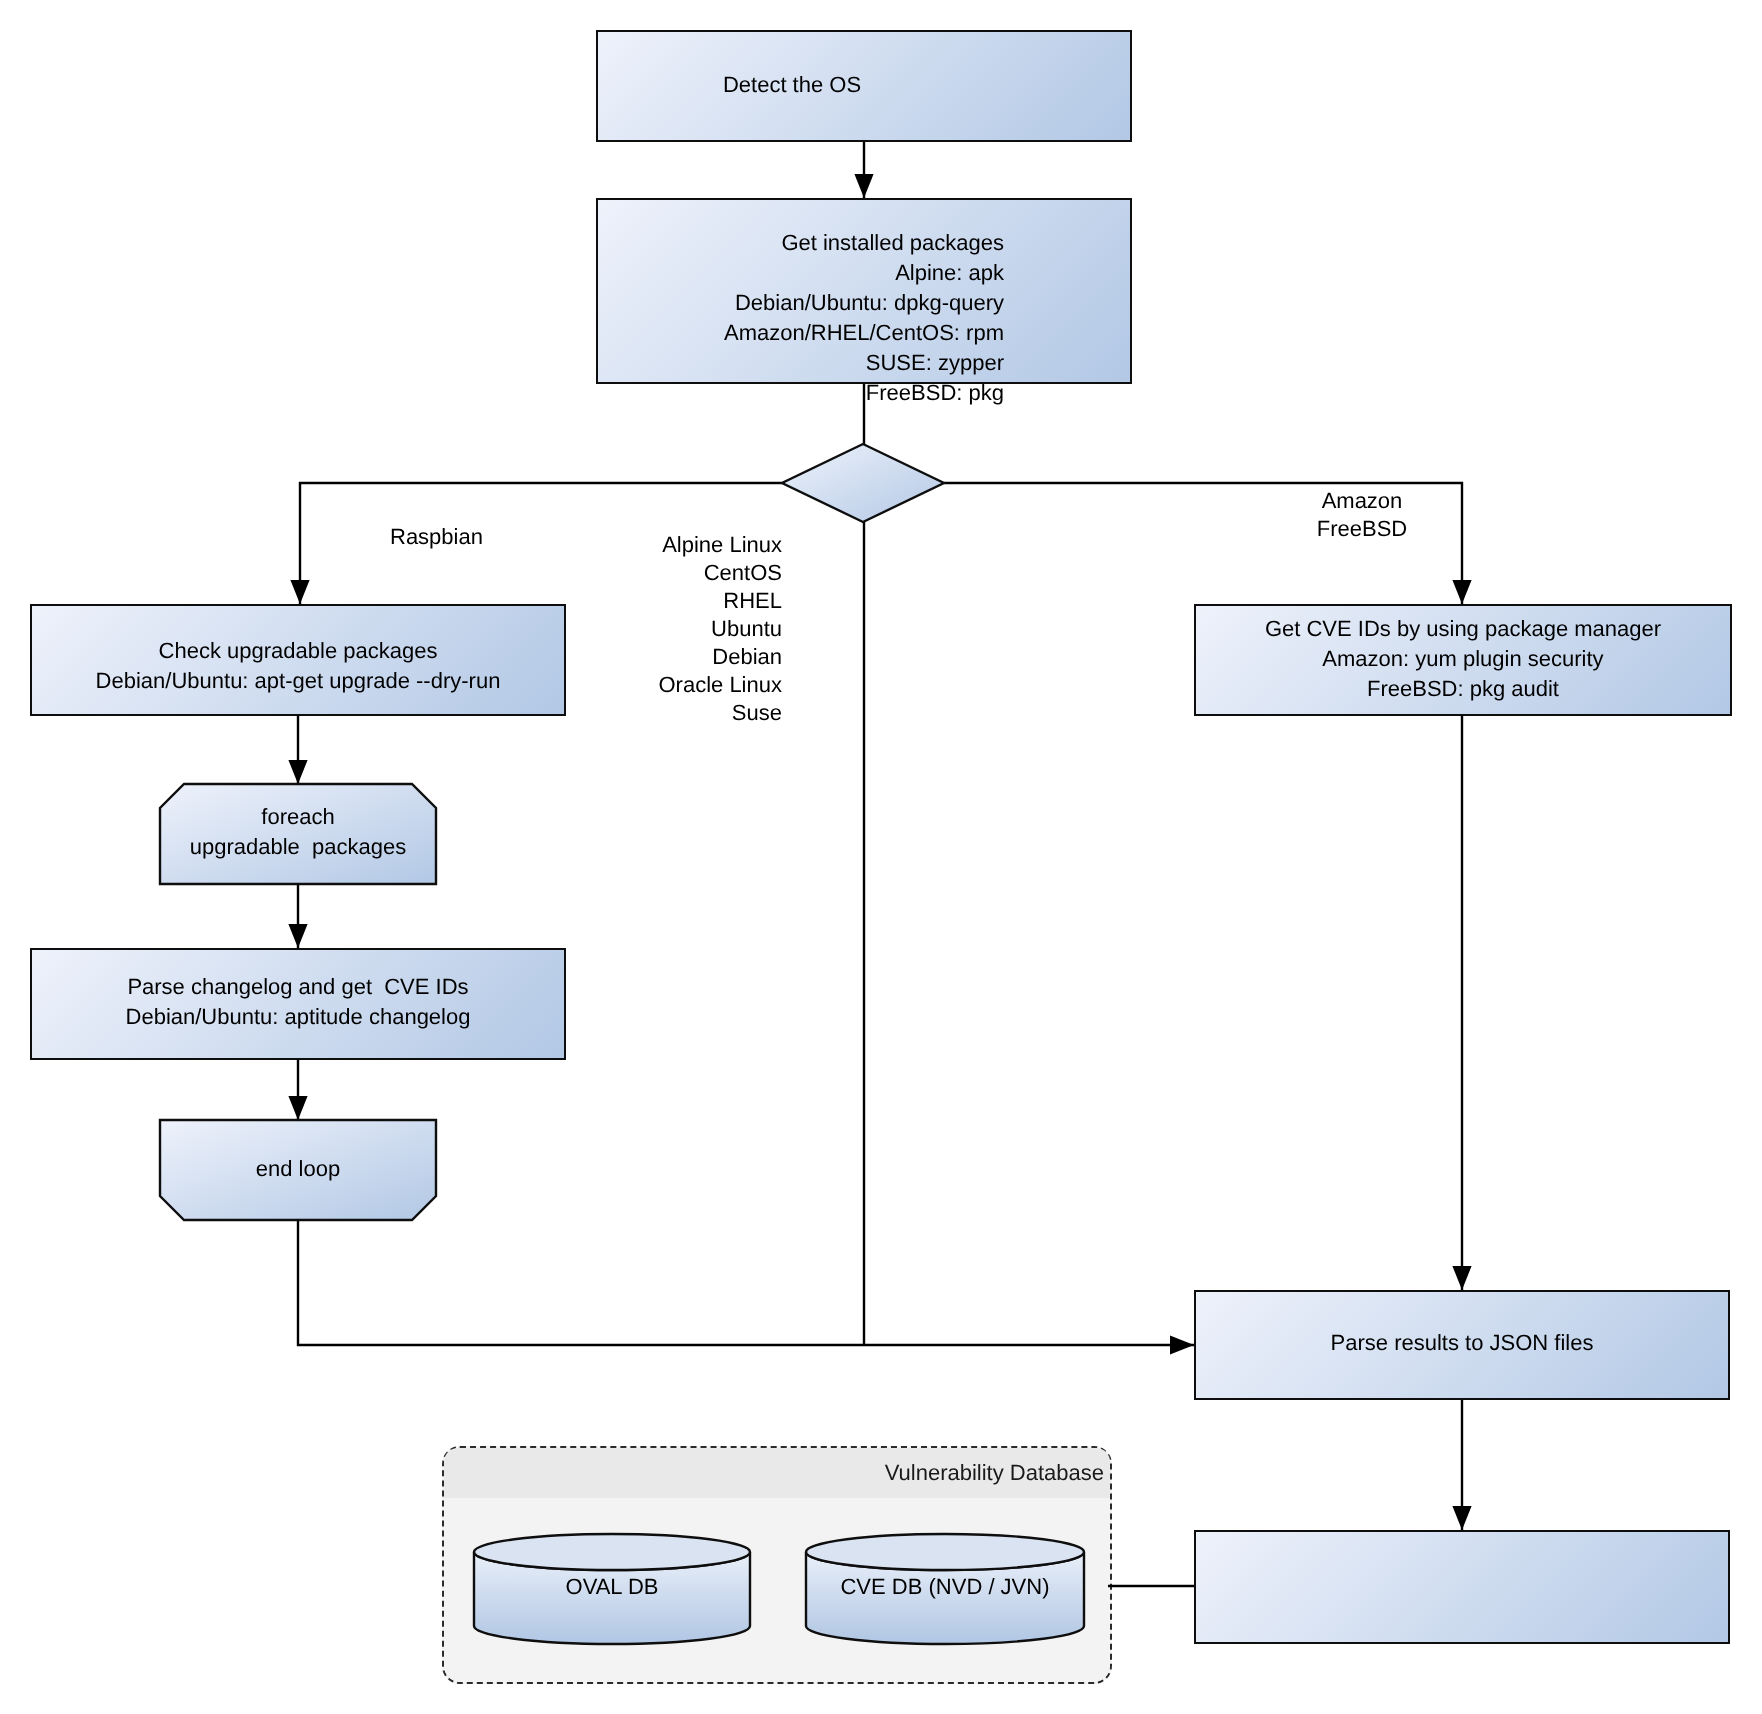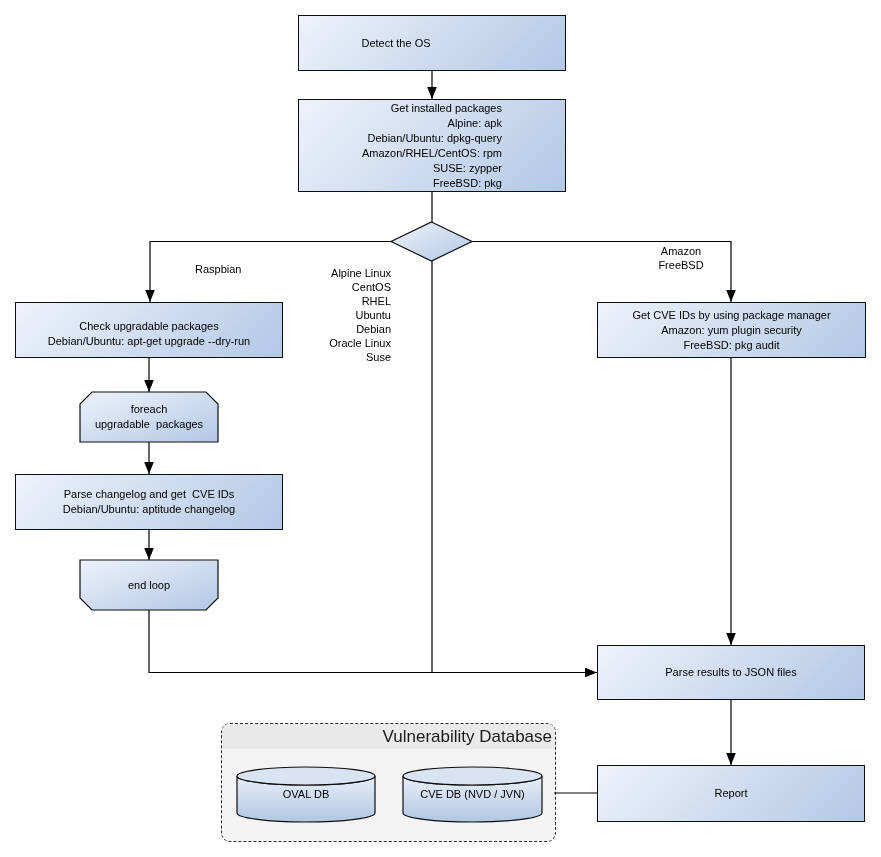--- a/index.html
+++ b/index.html
@@ -17,39 +17,39 @@
   .node{
     position:absolute;box-sizing:border-box;
     border:1px solid #0e0e0e;
     background:linear-gradient(135deg,#eef2fb 0%,#d3dff1 45%,#b2c8e5 100%);
   }
   .lbl{
     position:absolute;display:flex;align-items:center;justify-content:center;
     font-size:11px;line-height:15px;text-align:center;white-space:pre-wrap;
     color:#000;pointer-events:none;
   }
-  .lbl.rjust{align-items:flex-start;padding-top:2px;}
+  .lbl.rjust{align-items:flex-start;padding-top:16px;}
   .lbl.rjust span{display:block;width:max-content;text-align:right;white-space:pre-wrap;}
   .elabel{
     position:absolute;font-size:11px;line-height:13.5px;white-space:pre-wrap;
     color:#000;z-index:4;pointer-events:none;
   }
   .elabel.center{text-align:center;}
   .elabel.right{text-align:right;line-height:14px;}
 
   .cluster{
     position:absolute;left:221px;top:723px;width:335px;height:119px;
     box-sizing:border-box;border:1.5px dashed #2b2b2b;border-radius:9px;
     background:#f3f3f3;
   }
   .cluster-band{
     position:absolute;left:0;top:0;right:0;height:25px;
     background:#e9e9e9;border-radius:7px 7px 0 0;
     display:flex;align-items:center;justify-content:flex-end;
-    font-size:17px;color:#1a1a1a;padding-right:3px;box-sizing:border-box;
+    font-size:11px;color:#1a1a1a;padding-right:3px;box-sizing:border-box;
   }
 </style>
 </head>
 <body>
 
 <div class="canvas">
 
   <div class="cluster">
     <div class="cluster-band">
       <span>Vulnerability Database</span>
@@ -132,21 +132,20 @@
 Debian/Ubuntu: aptitude changelog</div>
 
   <div class="lbl" style="left:80px;top:560px;width:138px;height:50px;">end loop</div>
 
   <div class="lbl" style="left:597px;top:302px;width:269px;height:56px;">Get CVE IDs by using package manager
 Amazon: yum plugin security
 FreeBSD: pkg audit</div>
 
   <div class="lbl" style="left:597px;top:645px;width:268px;height:55px;">Parse results to JSON files</div>
 
-  <div class="lbl" style="left:597px;top:765px;width:268px;height:57px;">Report</div>
 
   <div class="lbl" style="left:237px;top:772px;width:138px;height:44px;">OVAL DB</div>
 
   <div class="lbl" style="left:403px;top:772px;width:139px;height:44px;">CVE DB (NVD / JVN)</div>
 
   <div class="elabel" style="left:195px;top:263px;">Raspbian</div>
 
   <div class="elabel center" style="left:645px;top:245px;width:72px;">Amazon
 FreeBSD</div>
 

